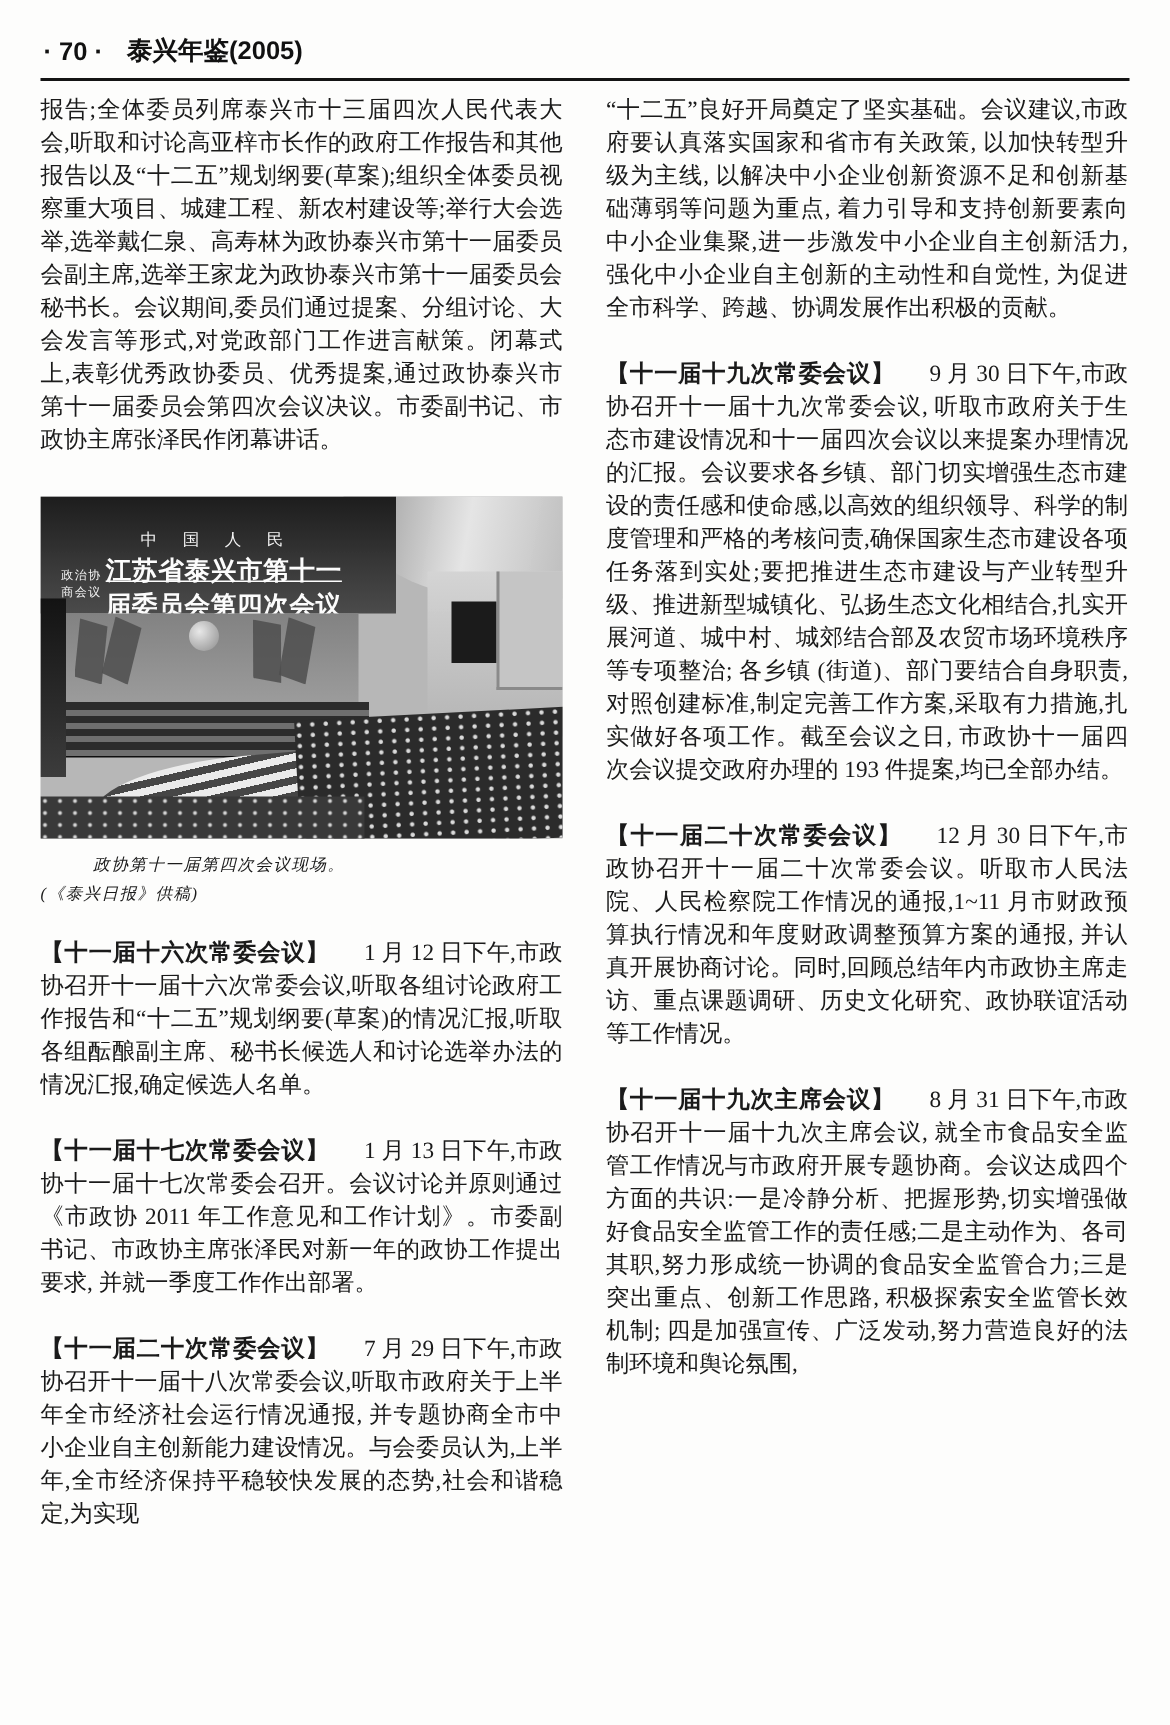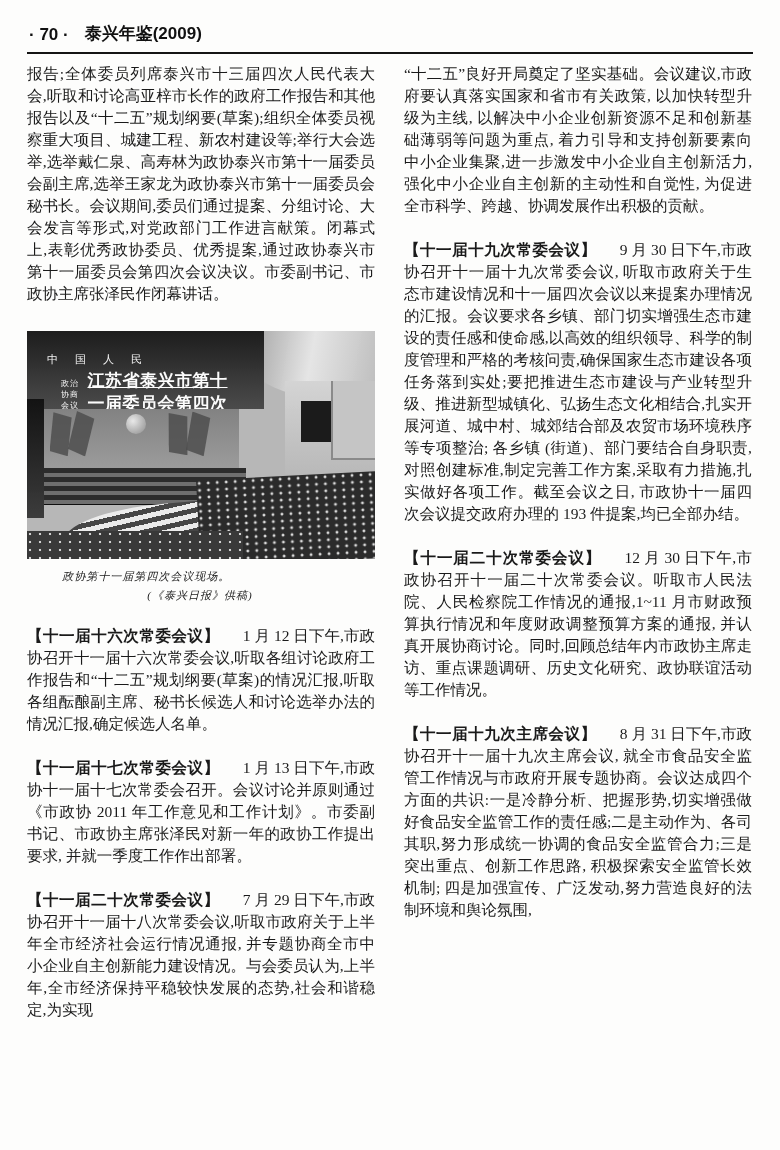--- a/index.html
+++ b/index.html
@@ -33,23 +33,23 @@
     position:relative; width:348px; height:228px; background:#b6b6b6;
     overflow:hidden; filter:grayscale(100%) contrast(1.02);
   }
   .ph-ceiling { position:absolute; right:0; top:0; width:42%; height:30%;
     background:linear-gradient(100deg,#8f8f8f 0%,#e3e3e3 55%,#bdbdbd 100%);
     border-bottom-left-radius:70% 100%; }
   .ph-proscenium { position:absolute; left:0; top:0; width:68%; height:34%;
     background:linear-gradient(180deg,#1f1f1f 0%,#3a3a3a 60%,#4c4c4c 100%); }
   .ph-banner { position:absolute; left:4%; top:9%; width:58%; color:#f2f2f2;
     font-family:"Liberation Sans","DejaVu Sans",sans-serif; }
-  .ph-banner-top { font-size:11px; letter-spacing:7px; padding-left:6px; }
+  .ph-banner-top { font-size:11px; letter-spacing:7px; padding-left:6px;text-align:center; }
   .ph-banner-row { display:flex; align-items:baseline; margin-top:2px; }
-  .ph-banner-small { font-size:8px; letter-spacing:1px;margin-left:20px; }
+  .ph-banner-small { font-size:8px; letter-spacing:1px; }
   .ph-banner-large { font-size:17px; font-weight:bold; letter-spacing:0.5px; color:#fafafa;text-decoration:underline; }
   .ph-backdrop { position:absolute; left:3%; top:34%; width:58%; height:28%;
     background:linear-gradient(180deg,#7d828a 0%,#989da5 100%); }
   .ph-emblem { position:absolute; left:44%; top:8%; width:20px; height:20px; border-radius:50%;
     background:radial-gradient(circle at 35% 35%,#e6e6e6,#8b8b8b); }
   .ph-flag { position:absolute; top:6%; width:26px; height:44px; background:#4f4f55;
     clip-path:polygon(15% 0,85% 12%,70% 100%,0 88%); opacity:.85; }
   .ph-flag.f1 { left:6%; } .ph-flag.f2 { left:16%; transform:rotate(8deg); }
   .ph-flag.f3 { left:64%; transform:rotate(-6deg); } .ph-flag.f4 { left:74%; transform:rotate(4deg); }
   .ph-tables { position:absolute; left:3%; top:60%; width:60%; height:16%;
@@ -69,30 +69,30 @@
     background-size:9px 7px; transform:rotate(-3deg) translate(4px,4px); }
   .ph-audience-bottom { position:absolute; left:0; bottom:-2px; width:62%; height:13%;
     background-color:#3a3a3a;
     background-image:radial-gradient(circle at 3px 3px,#cfcfcf 1px,rgba(0,0,0,0) 1.6px);
     background-size:10px 8px; }
   .ph-left-strip { position:absolute; left:0; top:30%; width:5%; height:52%;
     background:linear-gradient(180deg,#151515,#3d3d3d); }
 
   figcaption { font-size:11px; font-style:italic; }
   .photo-caption { margin-top:10px; text-indent:3.2em; letter-spacing:1px; }
-  .photo-credit { text-align:center; margin-top:4px; padding-right:2px; letter-spacing:1px; }
+  .photo-credit { text-align:left; margin-top:4px; padding-right:2px; letter-spacing:1px; }
 </style>
 </head>
 <body>
 
 <div class="page">
 
   <div class="page-header">
     <span>· 70 ·</span>
-    <span>泰兴年鉴(2009)</span>
+    <span>泰兴年鉴(2005)</span>
   </div>
   <div class="header-rule"></div>
 
   <div class="columns">
 
     <div class="col">
       <p class="body-text">报告;全体委员列席泰兴市十三届四次人民代表大会,听取和讨论高亚梓市长作的政府工作报告和其他报告以及“十二五”规划纲要(草案);组织全体委员视察重大项目、城建工程、新农村建设等;举行大会选举,选举戴仁泉、高寿林为政协泰兴市第十一届委员会副主席,选举王家龙为政协泰兴市第十一届委员会秘书长。会议期间,委员们通过提案、分组讨论、大会发言等形式,对党政部门工作进言献策。闭幕式上,表彰优秀政协委员、优秀提案,通过政协泰兴市第十一届委员会第四次会议决议。市委副书记、市政协主席张泽民作闭幕讲话。</p>
 
       <figure>
         <div class="photo">

